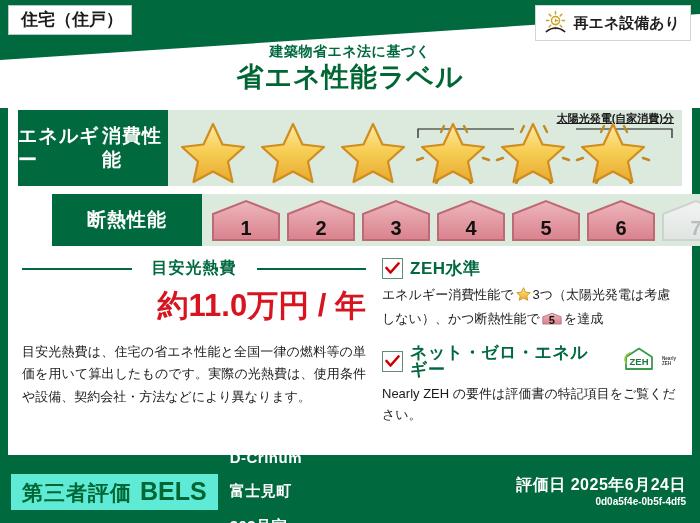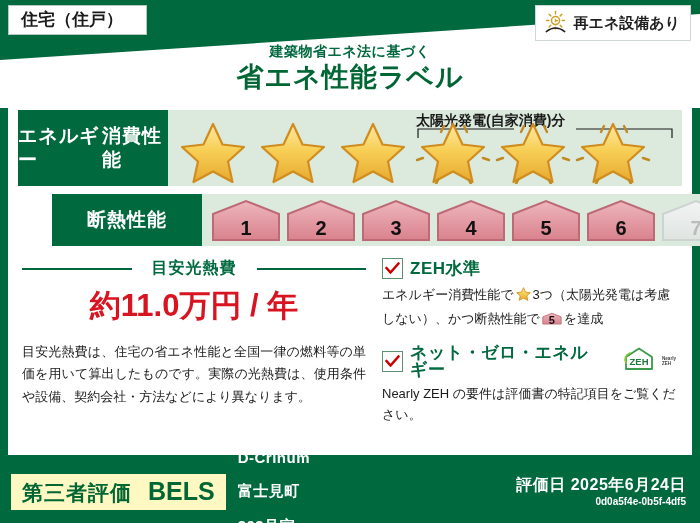--- a/index.html
+++ b/index.html
@@ -10,21 +10,21 @@
   }
   .label-root{
     position:relative;width:700px;height:523px;
     background:#00693e;
     box-sizing:border-box;
   }
   
   .cat-tag{
     position:absolute;left:8px;top:5px;
     background:#ffffff;border:1px solid #b9c9c2;
-    padding:5px 23px 6px 12px;
+    padding:5px 8px 6px 12px;
     font-size:17px;font-weight:bold;color:#1a1a1a;
     letter-spacing:0px;line-height:1;
     z-index:6;
   }
   
   .renew-badge{
     position:absolute;right:9px;top:5px;
     background:#ffffff;border:1px solid #cfd9d4;
     padding:4px 10px 5px 7px;
     display:flex;align-items:center;gap:6px;
@@ -71,22 +71,22 @@
     display:flex;align-items:center;
   }
   .stars{
     display:flex;align-items:flex-end;gap:2px;margin-left:6px;margin-top:6px;
   }
   .star-cell{position:relative;width:78px;height:66px;}
   .pv-bracket{
     position:absolute;right:8px;top:3px;width:258px;height:26px;
   }
   .pv-bracket .pv-txt{
-    position:absolute;left:0;top:0;width:100%;text-align:left;
-    font-size:14px;font-weight:bold;color:#1a1a1a;line-height:1;
+    position:absolute;left:0;top:0;width:100%;text-align:right;
+    font-size:11px;font-weight:bold;color:#1a1a1a;line-height:1;text-decoration:underline;
   }
   
   .ins-row{height:52px;margin-top:8px;margin-left:44px;}
   .ins-row .perf-label{font-size:19px;}
   .houses{display:flex;gap:3px;margin-left:8px;align-items:center;}
   .house{position:relative;width:72px;height:44px;}
   .house .num{
     position:absolute;left:0;right:0;bottom:4px;text-align:center;
     font-size:20px;font-weight:bold;color:#111;line-height:1;
   }
@@ -95,21 +95,21 @@
   .cols{display:flex;margin:10px 0 0 0;height:175px;}
   .col-left{width:370px;padding:0 12px 0 14px;box-sizing:border-box;}
   .col-right{flex:1;padding:0 14px 0 4px;box-sizing:border-box;}
   .cost-head{
     display:flex;align-items:center;justify-content:center;gap:20px;
     margin-top:2px;
   }
   .cost-head .rule{flex:1;height:2px;background:#00693e;}
   .cost-head .ttl{font-size:16px;font-weight:bold;color:#00693e;white-space:nowrap;letter-spacing:1px;}
   .cost-value{
-    text-align:center;font-size:31px;font-weight:bold;color:#d81421;
+    text-align:right;font-size:31px;font-weight:bold;color:#d81421;
     margin-top:10px;letter-spacing:0px;line-height:1.1;
   }
   .cost-note{
     margin-top:18px;font-size:13px;color:#1b1b1b;line-height:1.72;
     text-align:justify;
   }
   
   .check-item{margin-top:2px;}
   .check-head{display:flex;align-items:center;gap:7px;}
   .chk{
@@ -126,25 +126,25 @@
     font-size:11px;font-weight:bold;color:#111;line-height:1;
   }
   .zeh-logo{display:inline-block;vertical-align:-8px;margin-left:20px;}
   .item2{margin-top:15px;}
   
   .bottom-bar{
     position:absolute;left:0;bottom:0;width:700px;height:62px;
     z-index:4;display:flex;align-items:center;
   }
   .bels{
-    margin-left:11px;background:#fef9c3;padding:5px 11px 6px 11px;
+    margin-left:11px;background:#5eead4;padding:5px 11px 6px 11px;
     display:flex;align-items:baseline;gap:8px;
   }
   .bels .jp{font-size:21px;font-weight:bold;color:#006633;letter-spacing:1px;line-height:1;}
-  .bels .en{font-size:25px;font-weight:bold;color:#006633;letter-spacing:0px;line-height:1;margin-left:8px;}
+  .bels .en{font-size:25px;font-weight:bold;color:#006633;letter-spacing:0px;line-height:1;}
   .bldg{
     margin-left:12px;color:#fff;font-size:15px;font-weight:bold;letter-spacing:0.5px;
     display:flex;gap:16px;align-items:baseline;flex-direction:column;
   }
   .eval{
     margin-left:auto;margin-right:14px;text-align:right;color:#fff;
   }
   .eval .d{font-size:16px;font-weight:bold;line-height:1.15;letter-spacing:0.5px;}
   .eval .id{font-size:10px;font-weight:bold;line-height:1.3;margin-top:1px;letter-spacing:0px;}
 </style>

